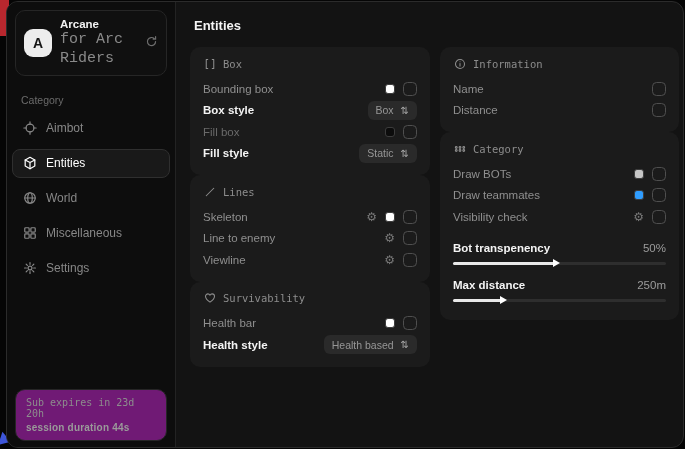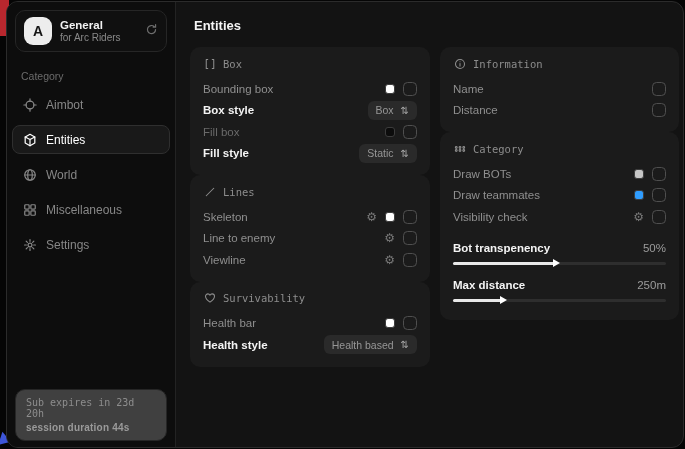--- a/index.html
+++ b/index.html
@@ -21,36 +21,36 @@
   
   .sidebar { width:169px; min-width:169px; background:#0d0d0d; border-right:1px solid #232323;
              display:flex; flex-direction:column; }
   .brand { margin:8px; padding:6px 8px; border:1px solid #262626; border-radius:10px;
            background:#101010; display:flex; align-items:center; gap:8px; }
   .logo { width:28px; height:28px; border-radius:9px; background:#ededed; color:#161616;
           display:flex; align-items:center; justify-content:center;
           font-weight:bold; font-size:14px; }
   .brand-text { flex:1; line-height:1.25; }
   .brand-name { color:#f2f2f2; font-size:11.5px; font-weight:bold; }
-  .brand-sub { color:#8a8a8a; font-size:10px; }
+  .brand-sub { color:#8a8a8a; font-size:15px;font-family:Liberation Mono, monospace; }
   .sync { color:#6e6e6e; font-size:13px; cursor:pointer; }
 
   .cat-label { color:#6b6b6b; font-size:10.5px; margin:10px 0 4px 14px; }
 
   .nav { display:flex; flex-direction:column; padding:4px 5px; gap:6px; }
   .nav-item { display:flex; align-items:center; gap:9px; padding:6px 9px;
               border:1px solid transparent; border-radius:8px; color:#878787;
               font-size:12px; cursor:pointer; }
   .nav-item.active { background:#191919; border-color:#2f2f2f; color:#ffffff; }
   .nicon { width:15px; height:15px; display:flex; align-items:center; justify-content:center; }
   .nicon svg { width:14px; height:14px; stroke:currentColor; fill:none;
                stroke-width:1.4; stroke-linecap:round; stroke-linejoin:round; }
 
   .sub-box { margin:auto 8px 6px 8px; padding:7px 10px; border:1px solid #262626;
-             border-radius:10px; background:#404040; }
+             border-radius:10px; background:#701a75; }
   .sub-line1 { font-family:"DejaVu Sans Mono", monospace; font-size:10px; color:#8d8d8d; }
   .sub-line2 { font-size:10px; color:#9a9a9a; margin-top:3px; font-weight:bold; letter-spacing:.2px; }
 
   
   .main { flex:1; padding:14px 8px 0 14px; }
   .page-title { color:#f5f5f5; font-size:13px; font-weight:bold; margin:2px 0 14px 4px; }
   .cols { display:flex; gap:10px; align-items:flex-start; }
   .col { display:flex; flex-direction:column; }
   .col-left { width:240px; } .col-right { width:239px; }
 
@@ -97,21 +97,21 @@
   <div class="bg-red"></div>
   <div class="cursor"></div>
 
   <div class="window">
 
     <div class="sidebar">
 
       <div class="brand">
         <div class="logo">A</div>
         <div class="brand-text">
-          <div class="brand-name">General</div>
+          <div class="brand-name">Arcane</div>
           <div class="brand-sub">for Arc Riders</div>
         </div>
         <div class="sync">
           <svg width="13" height="13" viewBox="0 0 16 16" fill="none" stroke="#6e6e6e" stroke-width="1.5" stroke-linecap="round">
             <path d="M13 8a5 5 0 1 1-1.5-3.5M13 2v3h-3"></path>
           </svg>
         </div>
       </div>
 
       <div class="cat-label">Category</div>

